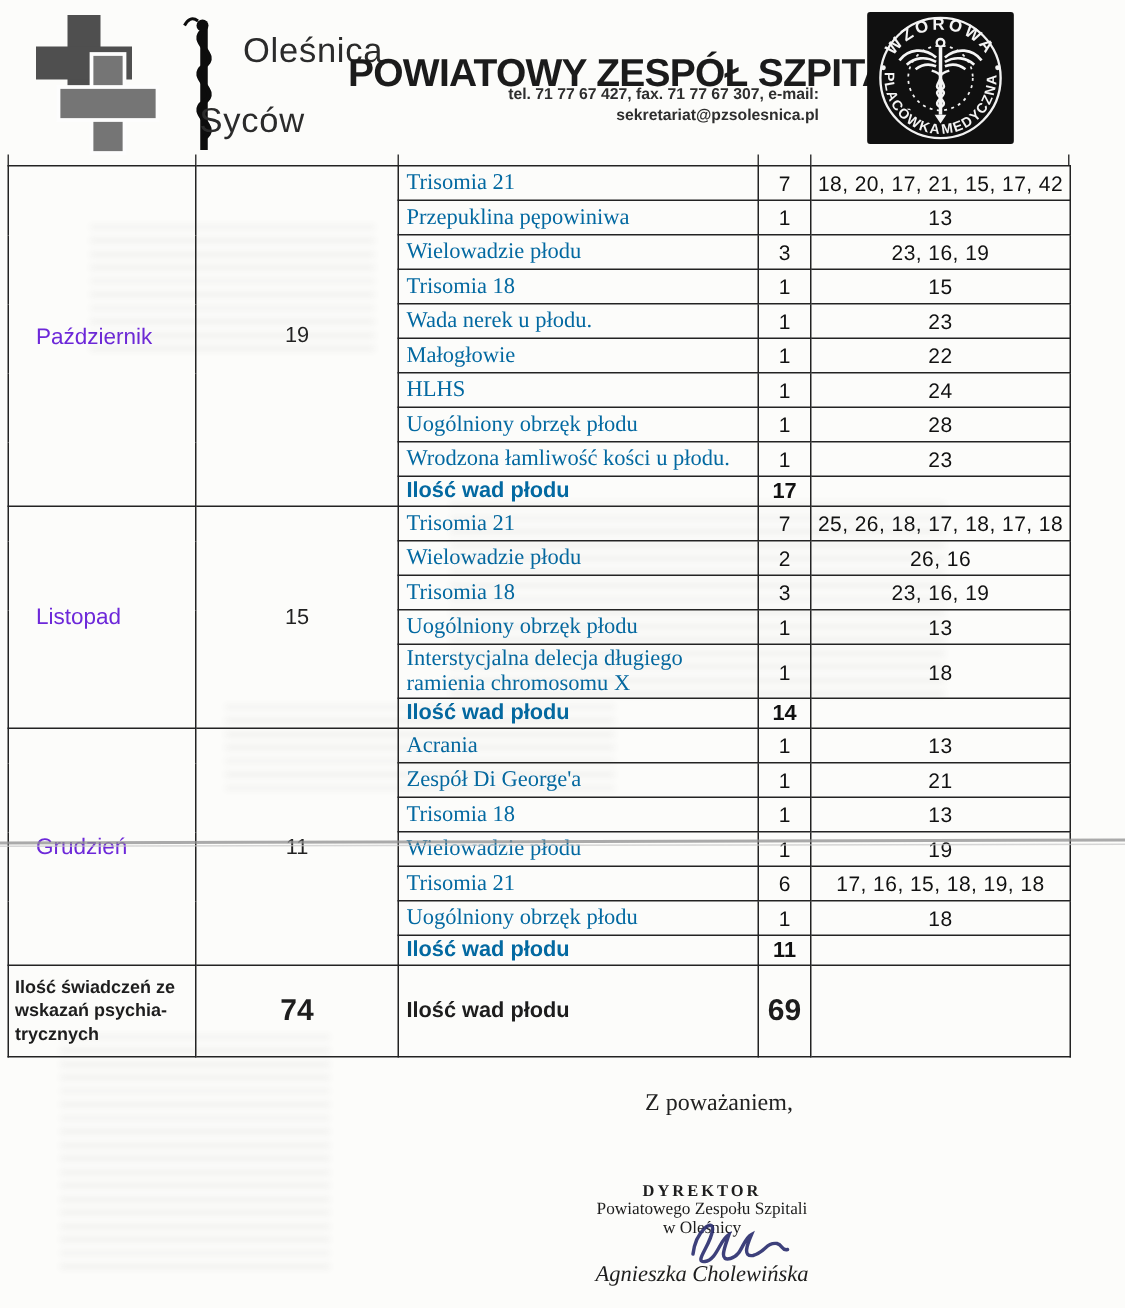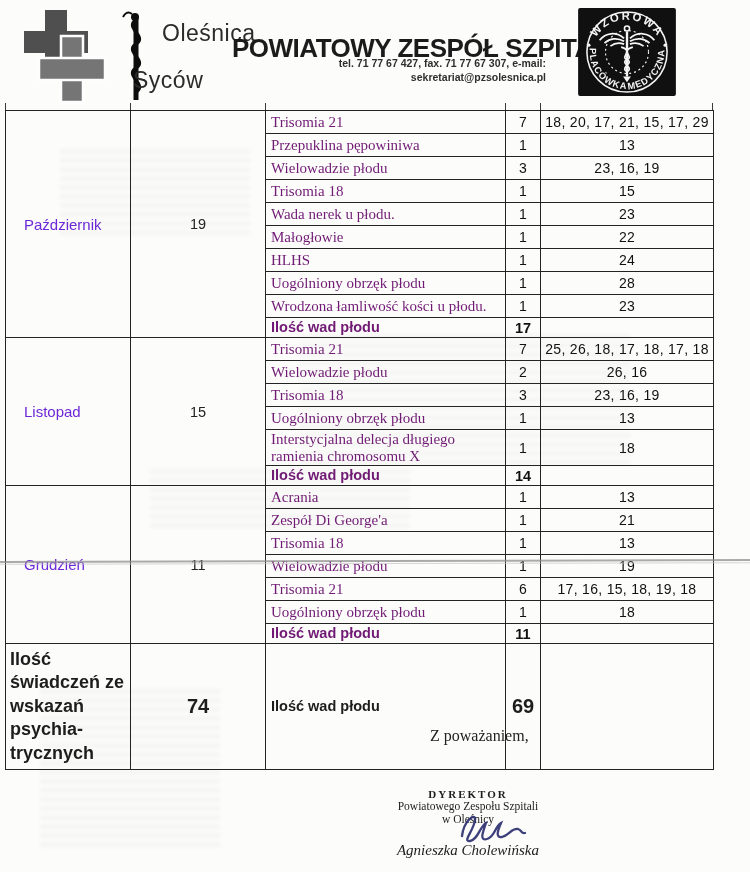--- a/index.html
+++ b/index.html
@@ -17,26 +17,26 @@
   #addr{position:absolute;left:230px;top:56px;width:316px;text-align:right;
     font-size:10.5px;font-weight:bold;color:#2e2e2e;line-height:1.35;}
   
   #tbl-wrap{position:absolute;left:5px;top:110px;}
   table{border-collapse:collapse;table-layout:fixed;width:708px;}
   td{border:1px solid #232323;overflow:hidden;}
   col.c-month{width:125px;}col.c-count{width:135px;}col.c-name{width:240px;}
   col.c-n{width:35px;}col.c-weeks{width:173px;}
   td.month-cell{font-family:"Liberation Sans",sans-serif;font-size:15px;padding-left:18px;color:#6d28d9;}
   td.count-cell{text-align:center;font-size:14.5px;color:#222;}
-  td.name-cell{font-family:"Liberation Serif",serif;font-size:15px;padding:1px 4px 1px 5px;height:20px;color:#701a75;line-height:1.1;}
+  td.name-cell{font-family:"Liberation Serif",serif;font-size:15px;padding:1px 4px 1px 5px;height:20px;color:#0369a1;line-height:1.1;}
   td.num-cell{text-align:center;font-family:"Liberation Sans",sans-serif;font-size:14px;color:#111;}
   td.weeks-cell{text-align:center;font-family:"Liberation Sans",sans-serif;font-size:14px;color:#111;letter-spacing:.3px;}
   td.bold{font-family:"Liberation Sans",sans-serif !important;font-weight:bold;font-size:14.5px !important;}
   tr.total-row td{height:17px;}
-  td.foot-label{font-weight:bold;font-size:18px;line-height:1.3;padding:4px 2px 4px 4px;}
+  td.foot-label{font-weight:bold;font-size:12px;line-height:1.3;padding:4px 2px 4px 4px;}
   td.foot-name{font-weight:bold;font-size:14.5px;padding-left:5px;}
   td.foot-num{font-weight:bold;font-size:20px;text-align:center;}
   
   .stub{position:absolute;width:1px;height:7px;background:#3a3a3a;top:103px;}
   
   .crease{position:absolute;left:-5px;width:760px;height:2px;background:#8f8f8f;
     opacity:.75;transform:rotate(-.15deg);}
   .crease2{position:absolute;left:-5px;width:760px;height:1px;background:#c4c4c4;
     opacity:.7;transform:rotate(-.1deg);}
   .smudge{position:absolute;opacity:.07;filter:blur(2px);
@@ -129,21 +129,21 @@
         <col class="c-name">
         <col class="c-n">
         <col class="c-weeks">
     </colgroup>
     <tbody>
         <tr>
           <td class="month-cell" rowspan="10">Październik</td>
           <td class="count-cell" rowspan="10">19</td>
           <td class="name-cell">Trisomia 21</td>
           <td class="num-cell">7</td>
-          <td class="weeks-cell">18, 20, 17, 21, 15, 17, 29</td>
+          <td class="weeks-cell">18, 20, 17, 21, 15, 17, 42</td>
         </tr>
         <tr>
           <td class="name-cell">Przepuklina pępowiniwa</td>
           <td class="num-cell">1</td>
           <td class="weeks-cell">13</td>
         </tr>
         <tr>
           <td class="name-cell">Wielowadzie płodu</td>
           <td class="num-cell">3</td>
           <td class="weeks-cell">23, 16, 19</td>

